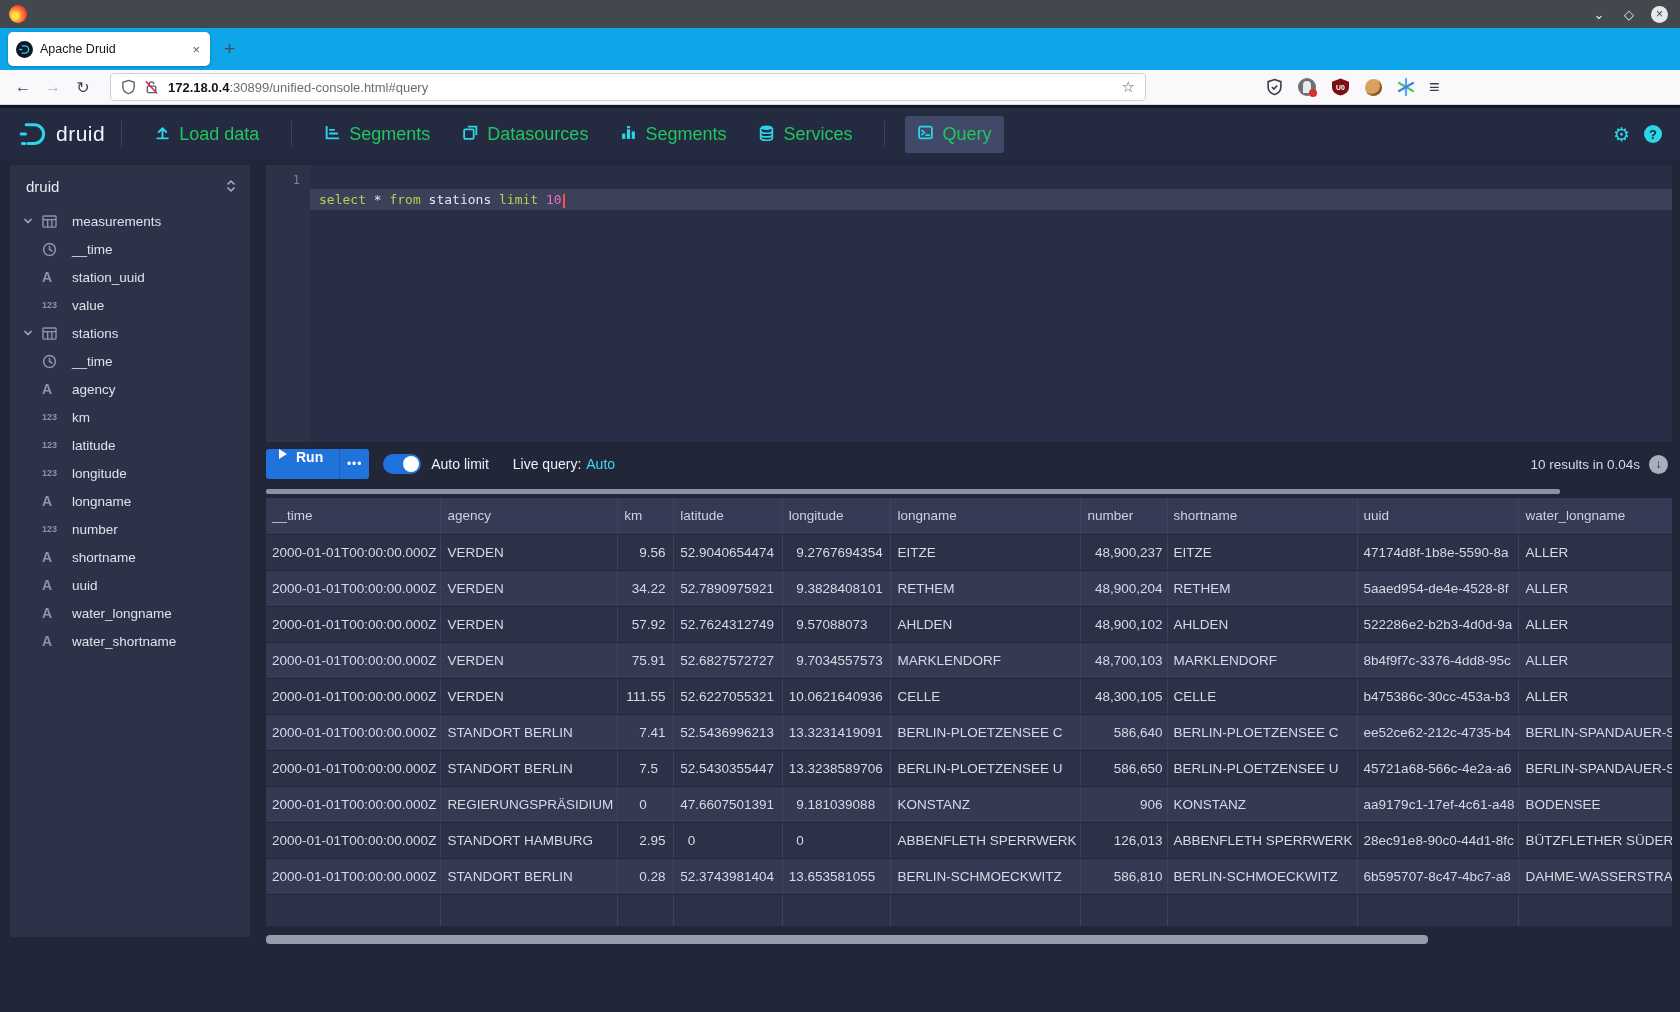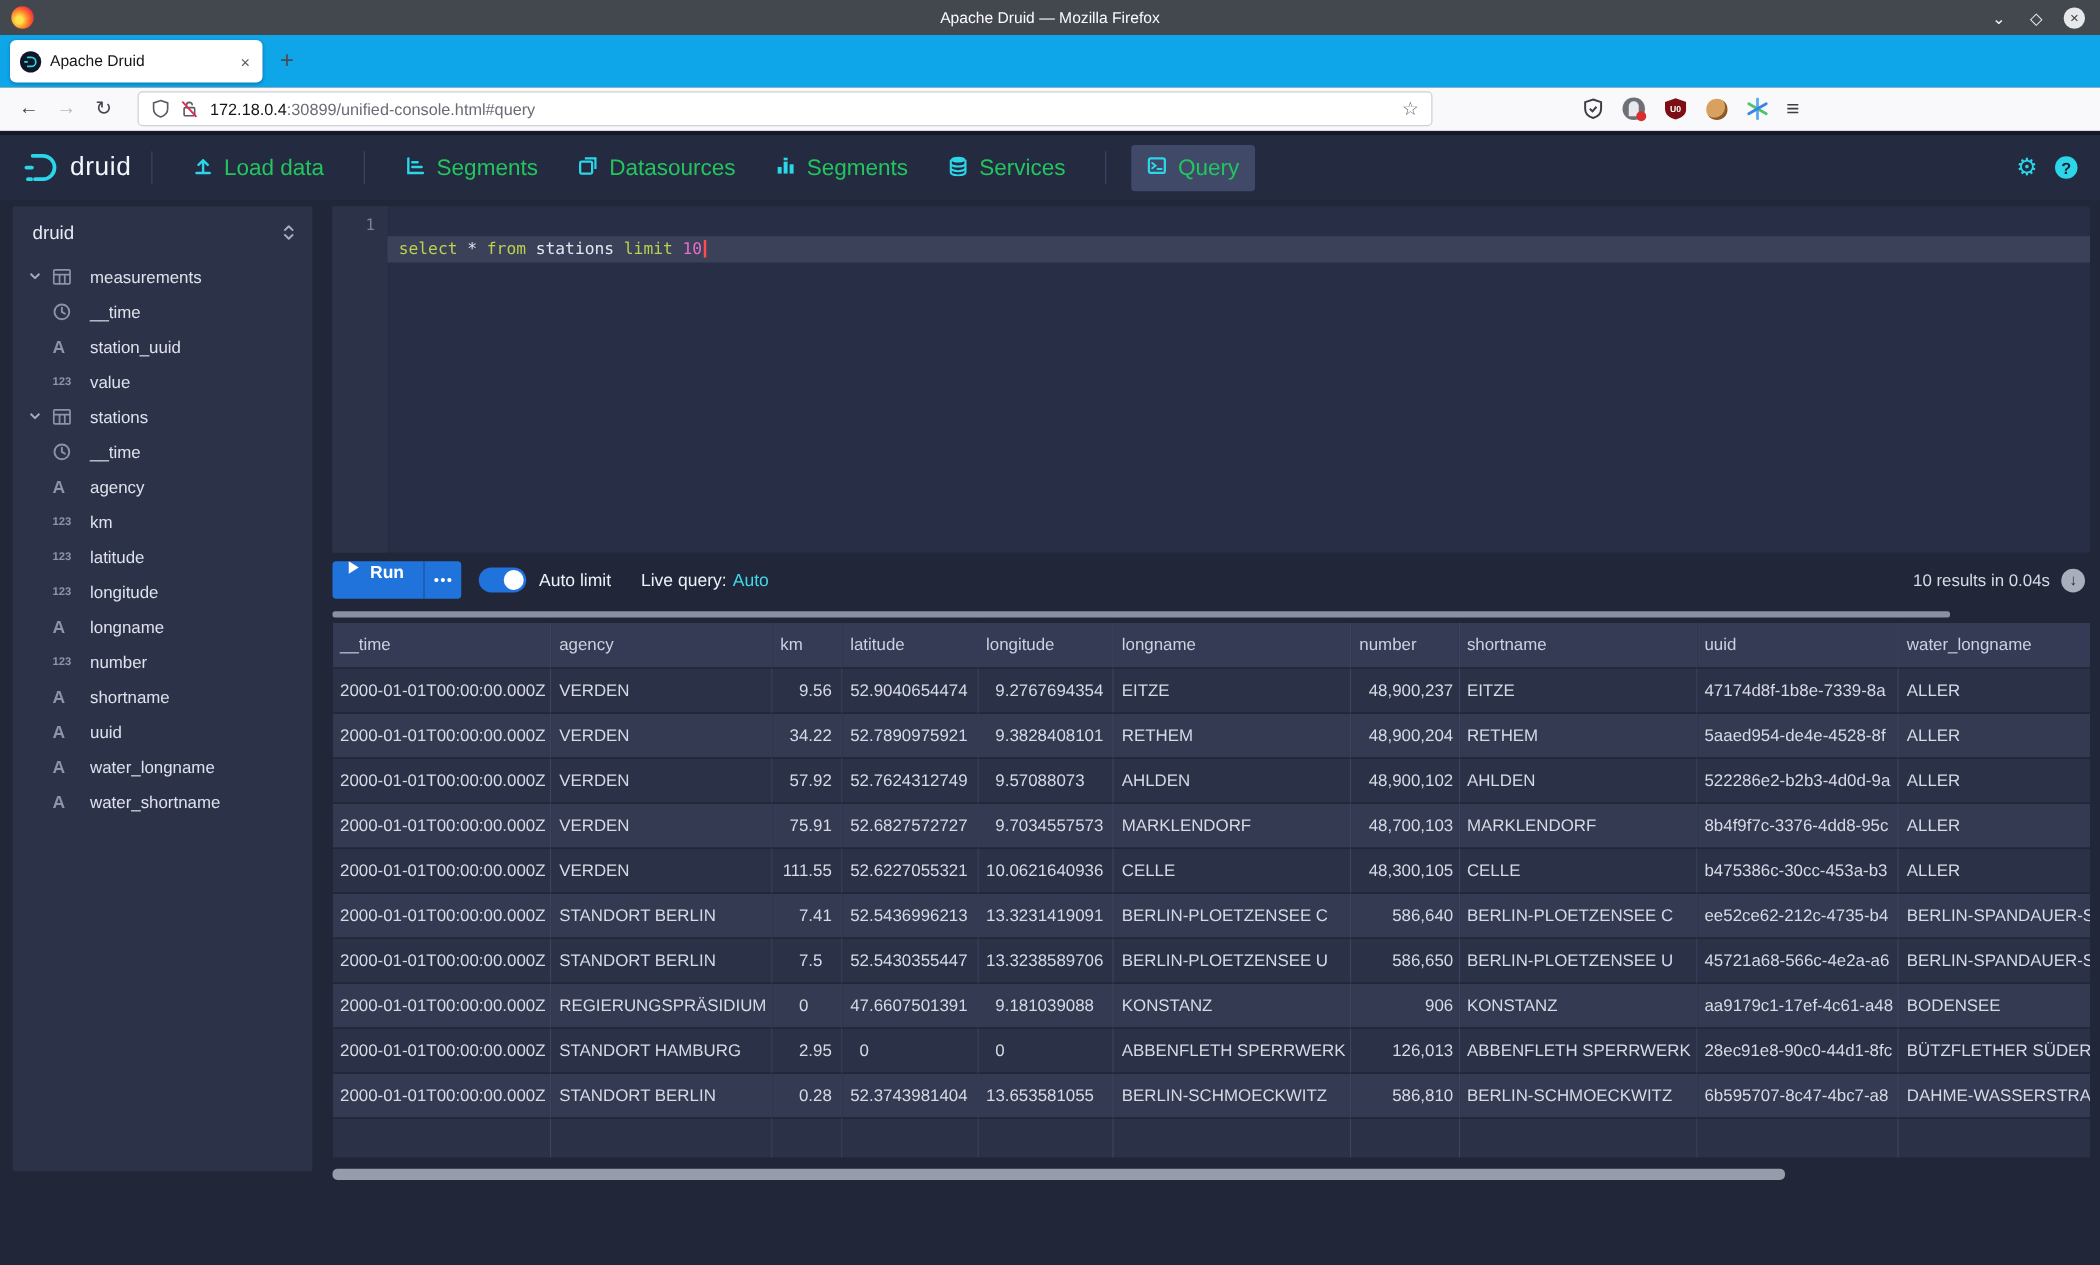--- a/index.html
+++ b/index.html
@@ -24,21 +24,21 @@
   .newtab { margin-left:14px; color:#4a4a52; font-size:19px; font-weight:400; }
 
   .navbar { height:35px; background:#f9f9fb; border-bottom:1px solid #d4d4dc; display:flex; align-items:center; }
   .navbtn { color:#45454d; font-size:16px; width:30px; text-align:center; }
   .navbtn.disabled { color:#b6b6bf; }
   .navbtn:first-child { margin-left:8px; }
   .urlbar { margin-left:12px; width:1036px; height:28px; background:#ffffff; border:1px solid #cfcfd8;
     border-radius:4px; display:flex; align-items:center; padding:0 10px; }
   .urlbar svg { flex:0 0 auto; }
   .url { margin-left:9px; font-size:13px; color:#15141a; flex:1; white-space:nowrap; overflow:hidden; }
-  .url b { font-weight:400; }
+  .url b { font-weight:700; }
   .url-rest { color:#6b6b74; font-weight:400; }
   .star { color:#5b5b66; font-size:15px; }
   .extrow { display:flex; align-items:center; gap:13px; margin-left:118px; }
   .ext { width:20px; height:20px; display:flex; align-items:center; justify-content:center; }
   .cookie { width:17px; height:17px; border-radius:50%; background:radial-gradient(circle at 35% 35%, #d9a05f 0 60%, #b97a3c 100%); box-shadow:inset -2px -2px 0 #8a5a28; }
   .maskcircle { width:18px; height:18px; border-radius:50%; background:#6e7078; position:relative; }
   .maskcircle:before { content:""; position:absolute; left:5px; top:3px; width:8px; height:12px; background:#e8e9ee; border-radius:4px 4px 0 0; }
   .maskcircle:after { content:""; position:absolute; right:-1px; bottom:-1px; width:8px; height:8px; border-radius:50%; background:#d62f2f; }
   .menu { color:#3d3d45; font-size:18px; }
 
@@ -106,21 +106,20 @@
   .hscroll { margin-top:9px; height:9px; position:relative; }
   .hthumb { position:absolute; left:0; top:0; width:1162px; height:9px; border-radius:4px; background:#979caa; }
 
   svg { display:block; }
 </style>
 </head>
 <body>
 
 <div class="titlebar">
   <span class="fx-logo"></span>
-  <div class="win-title">Apache Druid — Mozilla Firefox</div>
   <div class="win-controls">
     <span class="wc">⌄</span>
     <span class="wc">◇</span>
     <span class="wc close">×</span>
   </div>
 </div>
 
 <div class="tabbar">
   <div class="tab">
     <span class="favicon">
@@ -453,21 +452,21 @@
                 <td><span class="dec">
                     <span class="i" style="min-width: 2ch;">9</span>
                     <span class="f" style="min-width: 11ch;">.2767694354</span>
                   </span></td>
                 <td>EITZE</td>
                 <td><span class="dec">
                     <span class="i" style="min-width: 10ch;">48,900,237</span>
                     <span class="f" style="min-width: 0ch;"></span>
                   </span></td>
                 <td>EITZE</td>
-                <td>47174d8f-1b8e-7339-8a</td>
+                <td>47174d8f-1b8e-5590-8a</td>
                 <td>ALLER</td>
               </tr>
               <tr>
                 <td>2000-01-01T00:00:00.000Z</td>
                 <td>VERDEN</td>
                 <td><span class="dec">
                     <span class="i" style="min-width: 3ch;">34</span>
                     <span class="f" style="min-width: 3ch;">.22</span>
                   </span></td>
                 <td><span class="dec">

